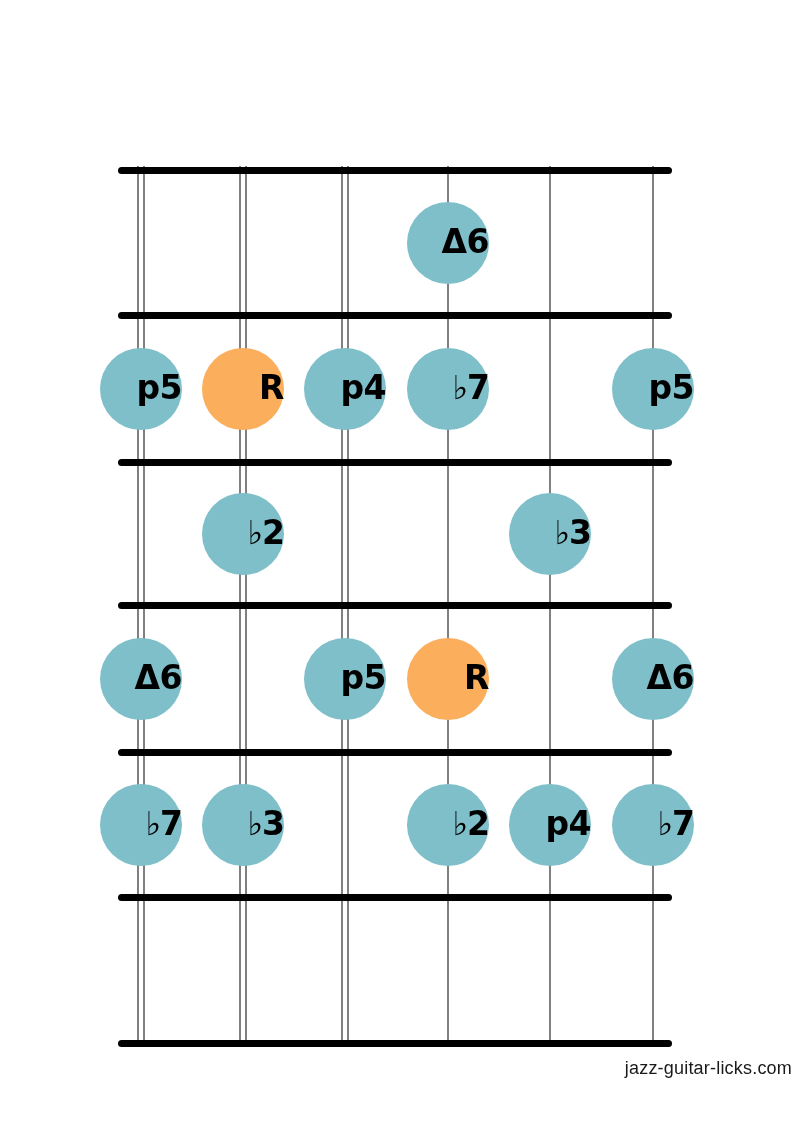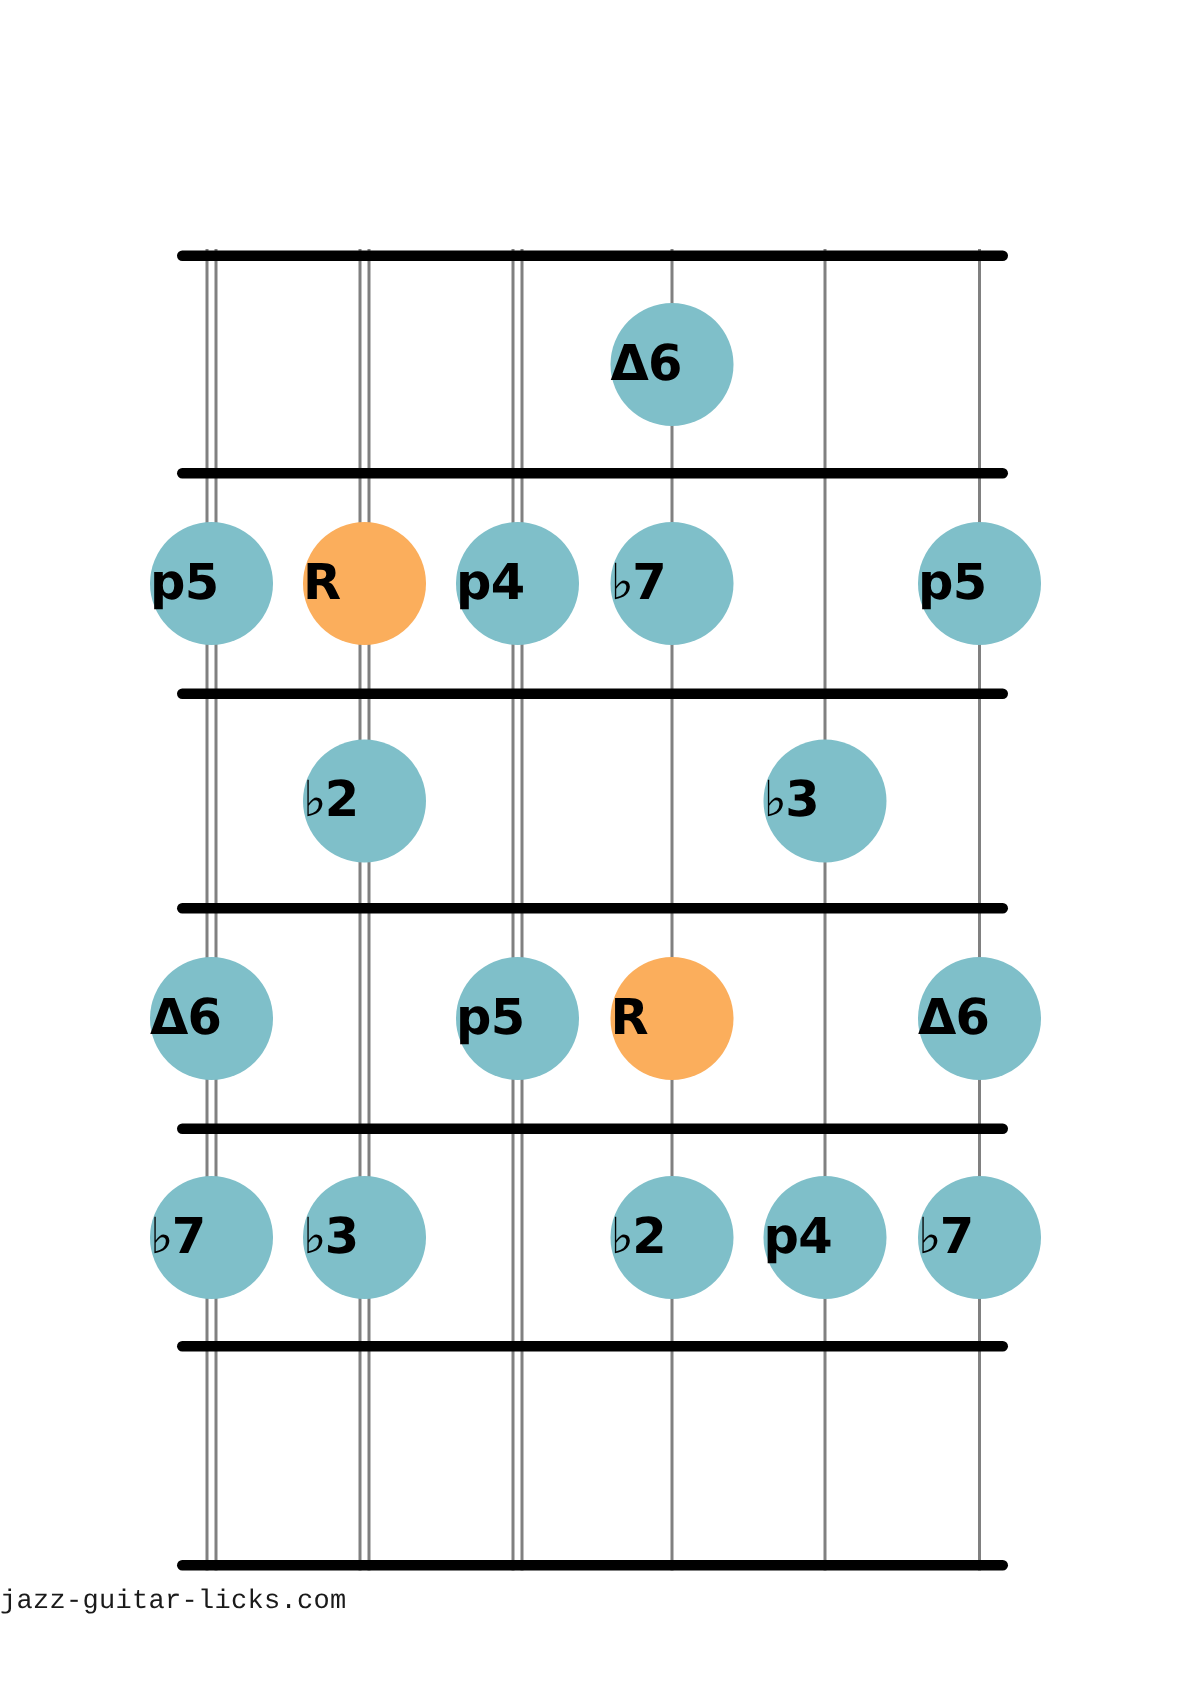--- a/index.html
+++ b/index.html
@@ -71,21 +71,21 @@
   .string.plain .wire.a { left: 0px; }
 
   
   .note {
     position: absolute;
     width: 82px;
     height: 82px;
     border-radius: 50%;
     display: flex;
     align-items: center;
-    justify-content: flex-start;
+    justify-content: flex-end;
     z-index: 6;
     box-sizing: border-box;
   }
   .note .lbl {
     font-family: "DejaVu Sans", sans-serif;
     font-size: 33px;
     font-weight: bold;
     color: #000000;
     line-height: 1;
     white-space: nowrap;
@@ -94,22 +94,22 @@
   }
   .note .lbl.flat {
     letter-spacing: -1px;
   }
 
   .footer {
     position: absolute;
     top: 1058px;
     left: 0;
     width: 792px;
-    text-align: left;
-    font-family: Liberation Mono, monospace;
+    text-align: right;
+    font-family: Liberation Sans, sans-serif;
     font-size: 18px;
     color: #1a1a1a;
     letter-spacing: 0.2px;
   }
 </style>
 </head>
 <body>
 
 <div class="page">
 

